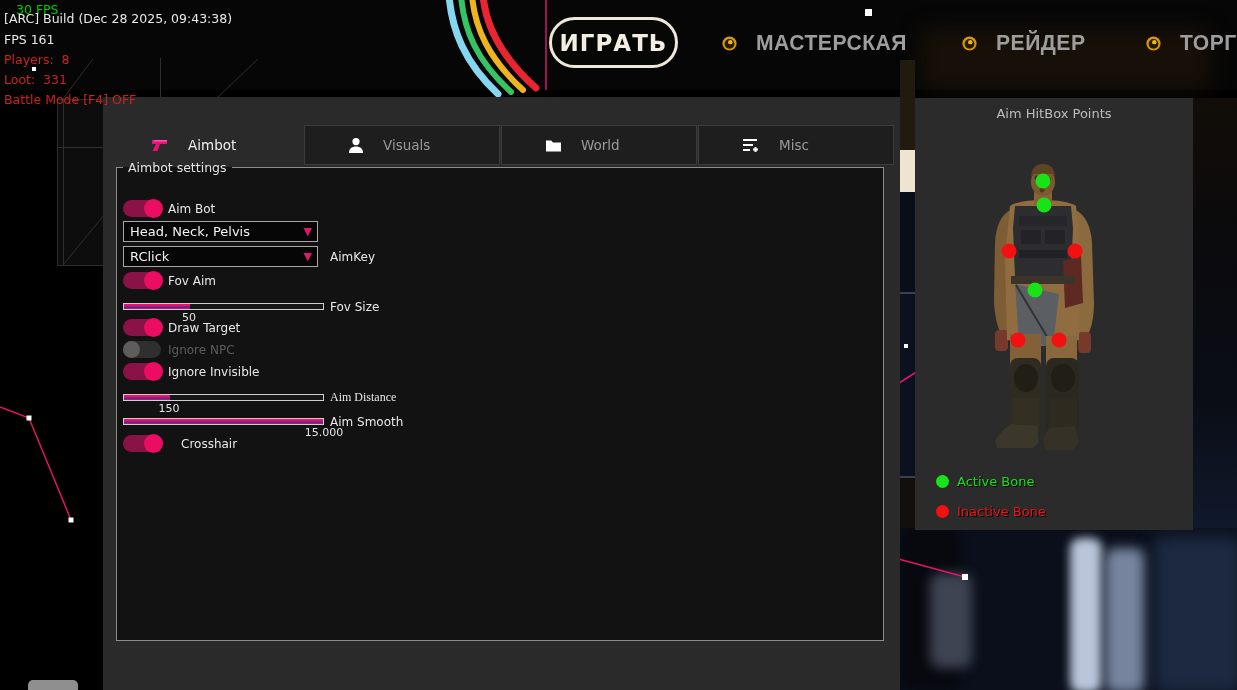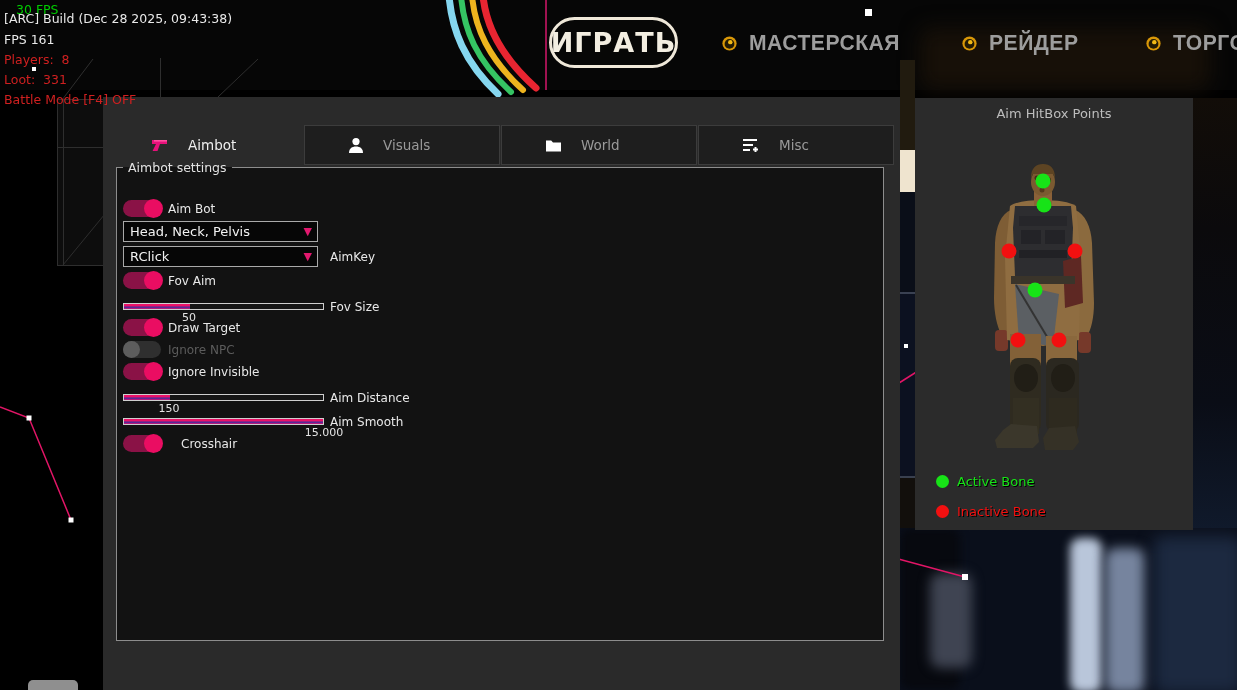--- a/index.html
+++ b/index.html
@@ -22,22 +22,22 @@
   
   #debug{left:4px;top:0;z-index:20;font-size:12.5px;white-space:pre;line-height:20px;}
   #debug div{position:absolute;left:0;width:400px;}
   .dbg-green{color:#0c0;}
   .dbg-white{color:#e9e9e9;}
   .dbg-red{color:#cf2020;}
   
   #play-btn{left:549px;top:17px;width:123px;height:45px;z-index:15;
     border:3px solid #efe8d9;border-radius:26px;background:rgba(10,9,7,.55);
     display:flex;align-items:center;justify-content:center;
-    color:#f3eee1;font-size:27px;font-weight:bold;letter-spacing:1px;cursor:pointer;}
-  .gm-item{z-index:15;display:flex;align-items:center;gap:12px;height:26px;top:30px;cursor:pointer;}
+    color:#f3eee1;font-size:23px;font-weight:bold;letter-spacing:1px;cursor:pointer;}
+  .gm-item{z-index:15;display:flex;align-items:center;gap:19px;height:26px;top:30px;cursor:pointer;}
   .gm-label{color:#9d9d9d;font-size:22px;font-weight:bold;letter-spacing:.5px;
     font-family:"Liberation Sans",sans-serif;transform:scaleX(.96);transform-origin:left center;white-space:nowrap;}
   
   #menu-panel{left:103px;top:97px;width:797px;height:593px;background:#2a2a2a;z-index:10;}
   .tab{top:28px;height:40px;display:flex;align-items:center;gap:20px;box-sizing:border-box;
     padding-left:44px;cursor:pointer;}
   .tab.inactive{background:#1e1e1e;border:1px solid #3c3c3c;width:196px;}
   .tab.active{padding-left:0;left:49px;}
   .tab-label{font-size:13.5px;color:#9a9a9a;}
   .tab.active .tab-label{color:#eee;}
@@ -260,21 +260,21 @@
     <div class="row toggle-row" style="top:166px;">
       <div class="toggle off"></div>
       <span class="lbl disabled">Ignore NPC</span>
     </div>
 
     <div class="row toggle-row" style="top:188px;">
       <div class="toggle on"></div>
       <span class="lbl">Ignore Invisible</span>
     </div>
 
-    <div class="row slider-row" style="top:216px;">
+    <div class="row slider-row" style="top:216px;font-family:Liberation Serif, serif;">
       <div class="slider-track">
         <div class="slider-fill" style="width: 23%;"></div>
       </div>
       <span class="lbl">Aim Distance</span>
     </div>
     <div class="slider-value" style="left:12px;top:227px;">150</div>
 
     <div class="row slider-row" style="top:240px;">
       <div class="slider-track">
         <div class="slider-fill" style="width: 100%;"></div>

